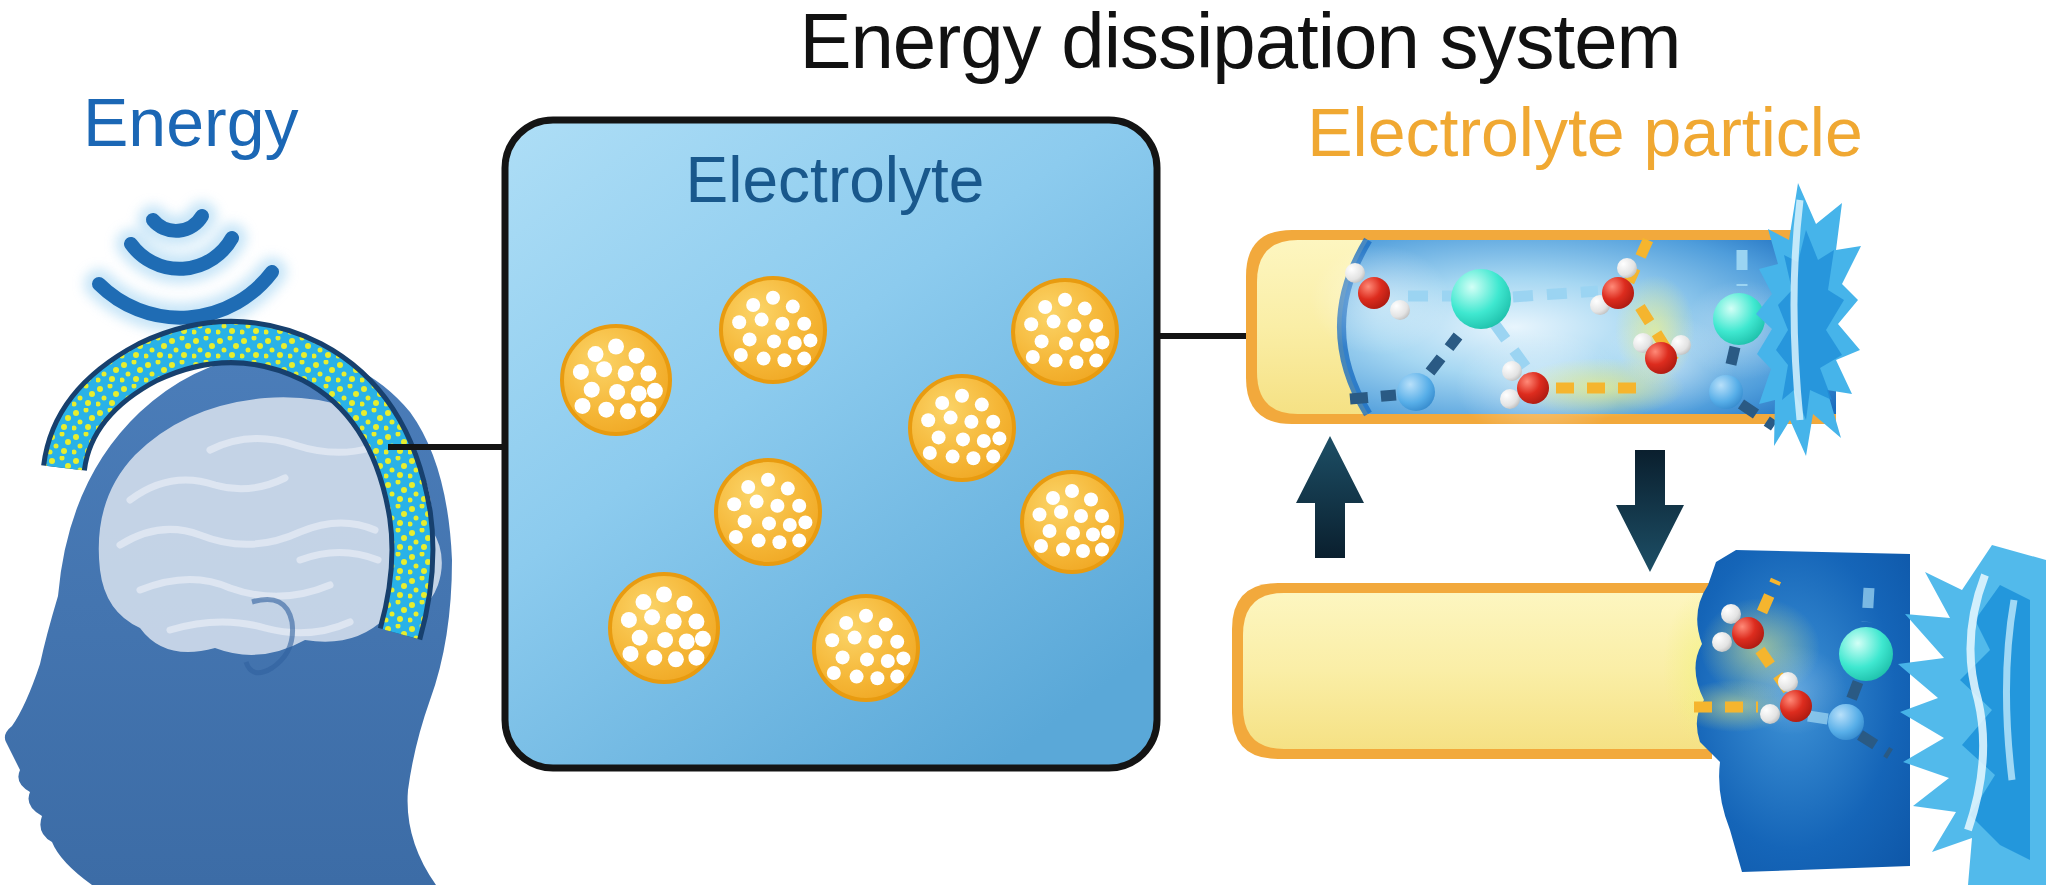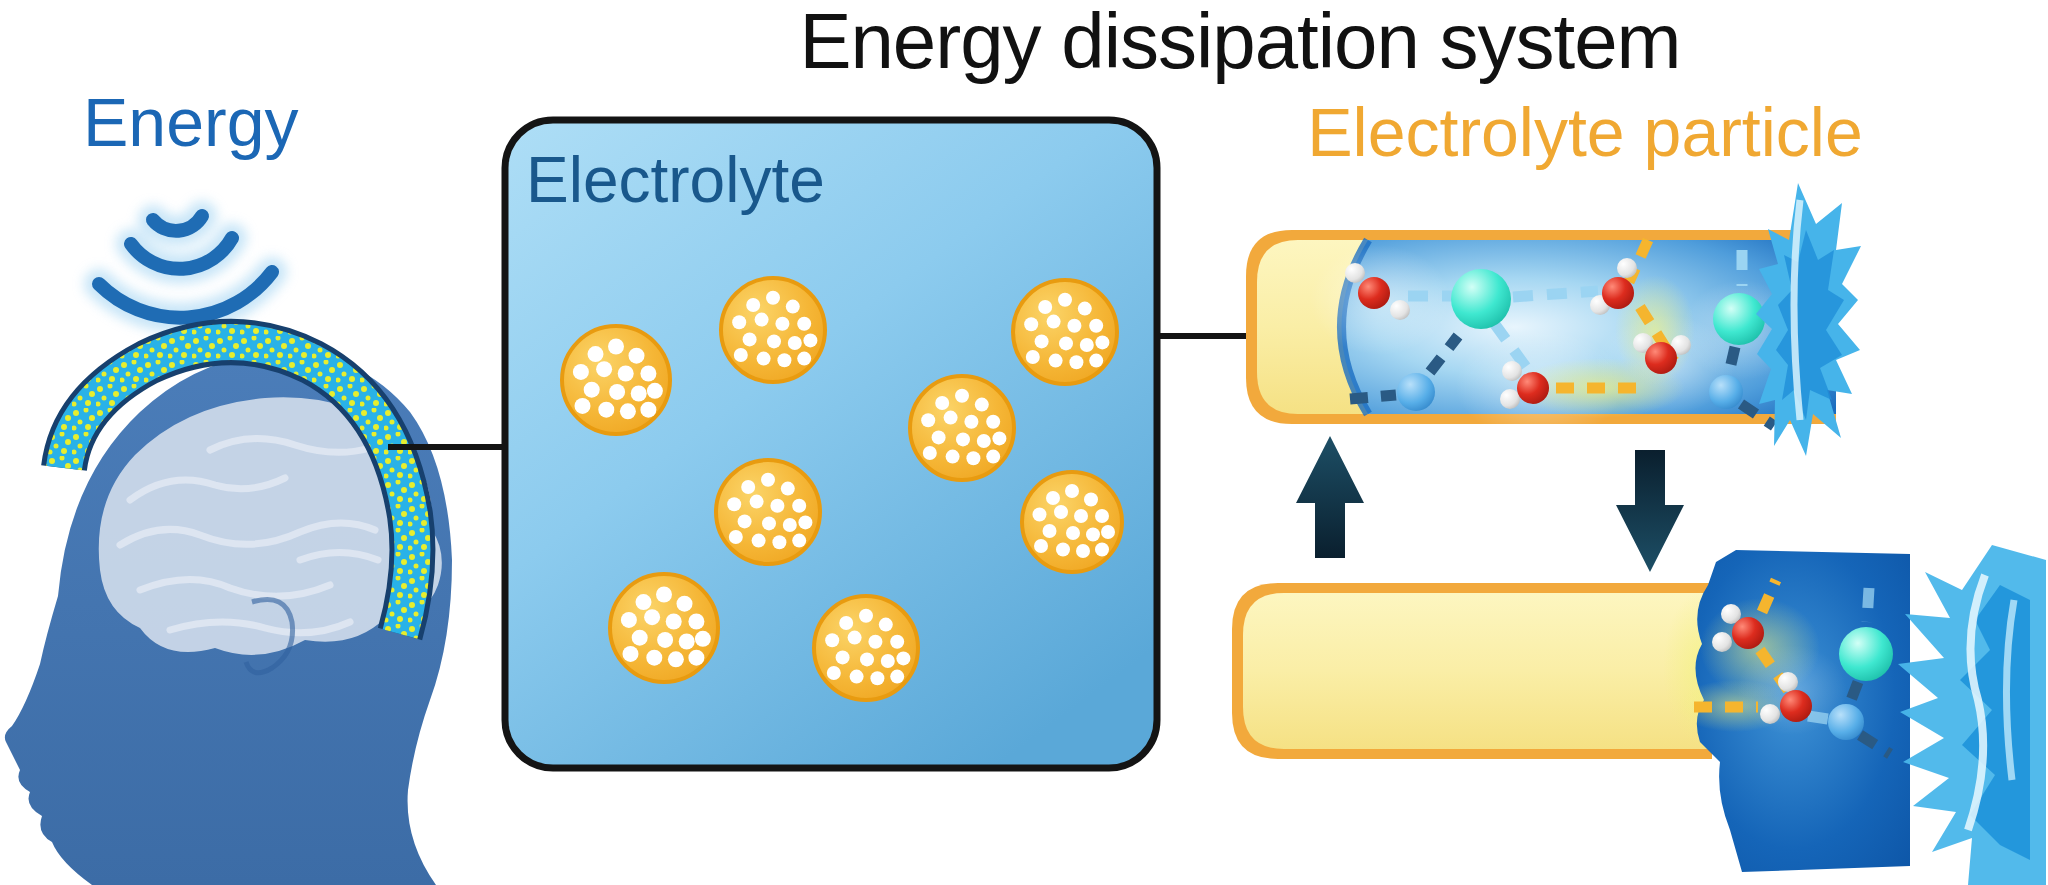--- a/index.html
+++ b/index.html
@@ -14,21 +14,21 @@
   .canvas svg{position:absolute;left:0;top:0;}
   .lbl{position:absolute;white-space:nowrap;line-height:1;}
   .lbl-title{
     left:640px;top:2px;width:1200px;text-align:center;
     font-size:78px;color:#111111;letter-spacing:-1px;
   }
   .lbl-impact{
     left:83px;top:88px;font-size:68px;color:#1b67b5;
   }
   .lbl-electrolyte{
-    left:526px;top:148px;width:560px;
+    left:555px;top:148px;width:560px;text-align:center;
     font-size:64px;color:#19588c;
   }
   .lbl-nanoporous{
     left:1205px;top:98px;width:760px;text-align:center;
     font-size:68px;color:#f0a832;
   }
 </style>
 </head>
 <body>
 

